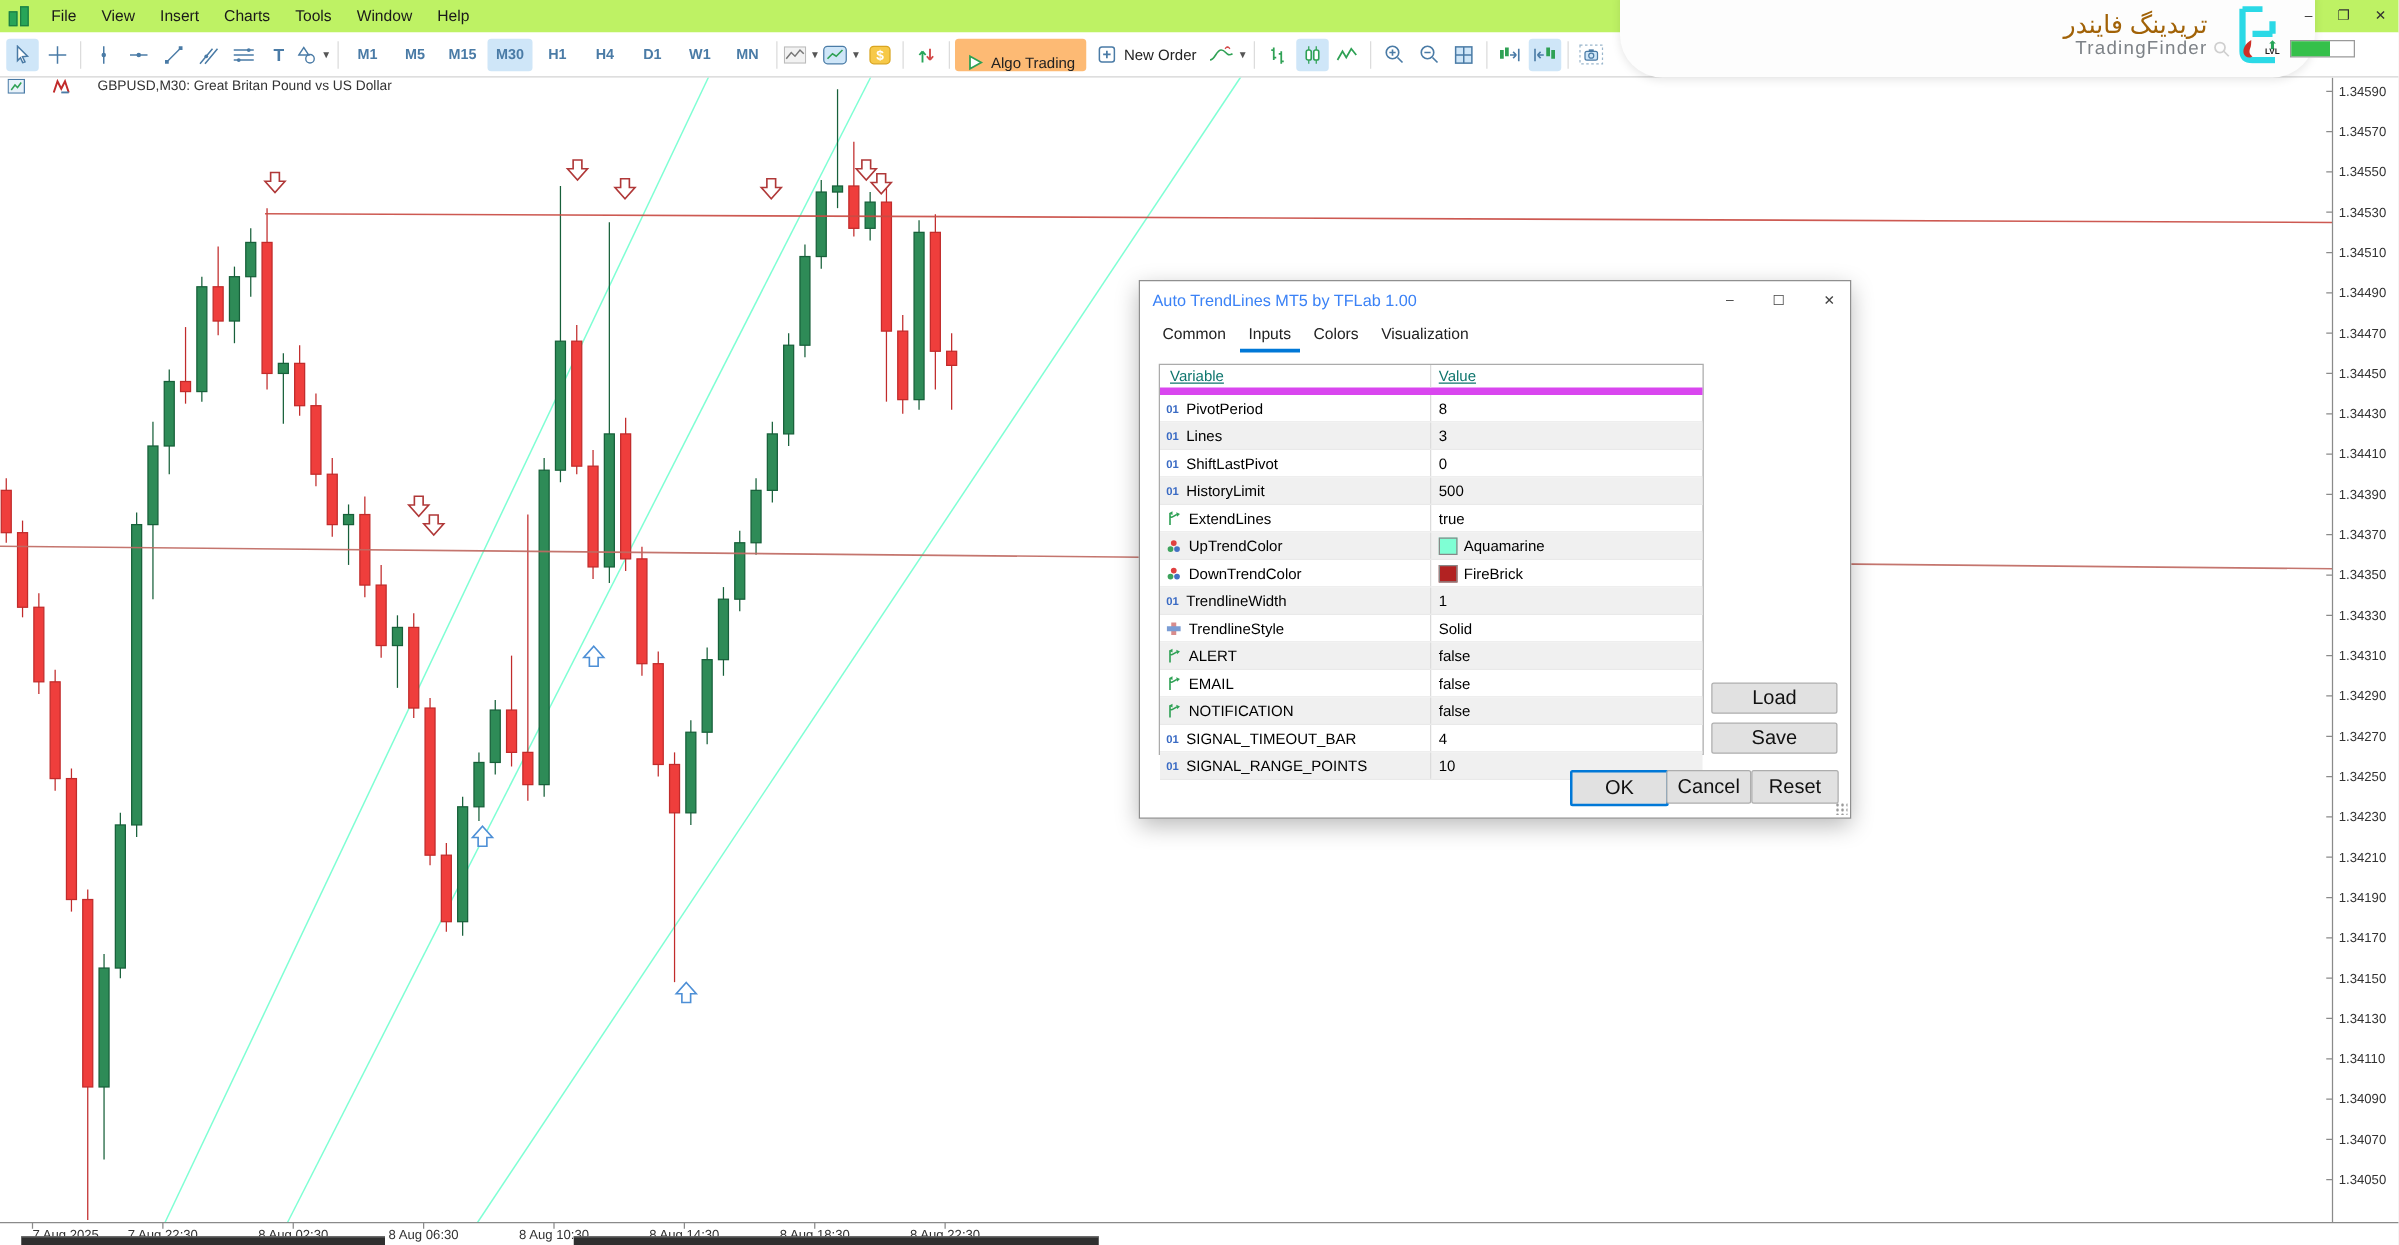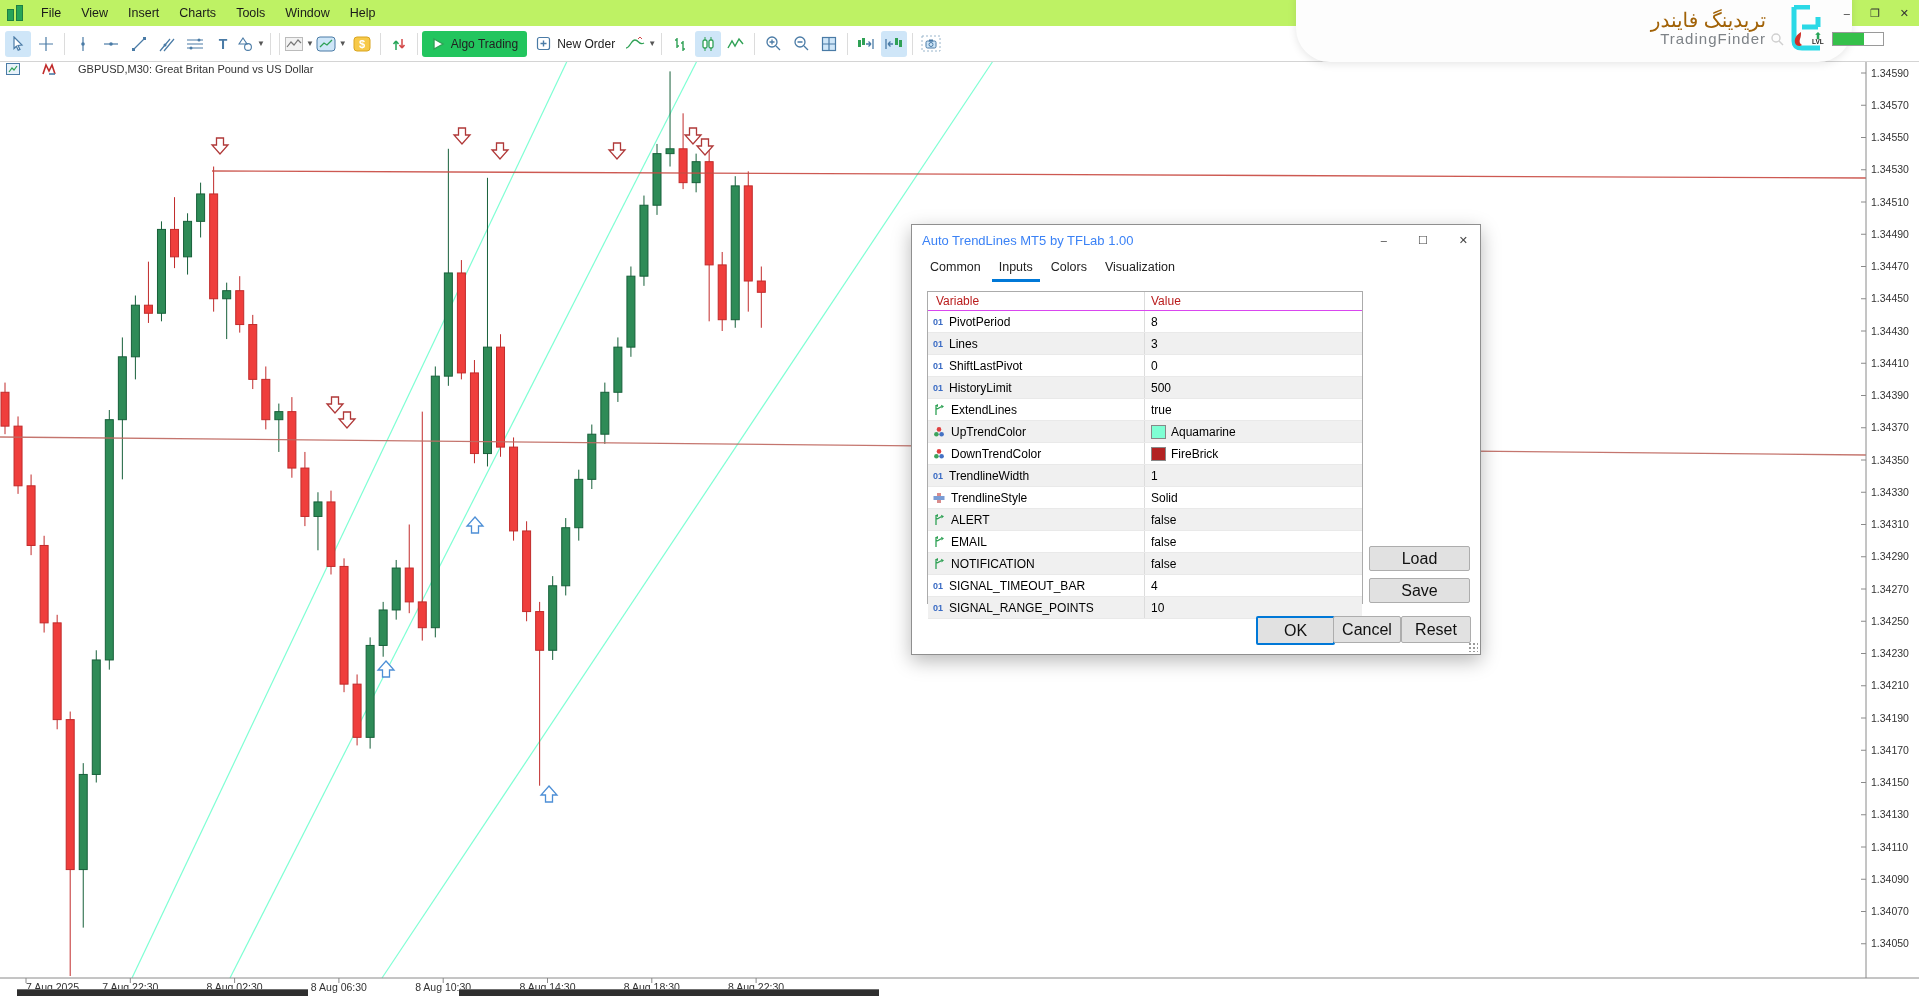--- a/index.html
+++ b/index.html
@@ -12,21 +12,21 @@
   #win-controls{position:absolute;right:10px;top:6px;display:flex;gap:20px;z-index:60;}
   #win-controls span{font-size:11px;color:#333;line-height:14px;}
   #toolbar{position:absolute;left:0;top:26px;width:100%;height:36px;background:#fff;border-bottom:1px solid #d4d4d4;display:flex;align-items:center;z-index:20;padding-left:4px;box-sizing:border-box;}
   .tgroup{display:flex;align-items:center;height:28px;}
   .tsep{width:1px;height:22px;background:#dcdcdc;margin:0 4px;}
   .tbtn{min-width:26px;height:26px;display:flex;align-items:center;justify-content:center;border-radius:3px;margin:0 1px;font-size:11.5px;font-weight:bold;color:#4a7ba6;cursor:default;}
   .tbtn.sel{background:#cfe6f8;}
   .tbtn svg{display:block;}
   .tf{padding:0 5px;}
   .lbl-btn{display:flex;align-items:center;gap:6px;padding:0 9px;height:26px;border-radius:3px;font-size:12px;font-weight:normal;color:#222;}
-  .lbl-btn.sel{background:#22c55e;}
+  .lbl-btn.sel{background:#fdba74;align-items:flex-end;}
   .dd{font-size:8px;color:#555;margin-left:3px;}
   
   #chart-title{position:absolute;left:6px;top:63px;display:flex;align-items:center;gap:22px;z-index:15;}
   #chart-title span{font-size:11px;color:#333;}
   
   #chart-layer{position:absolute;left:0;top:0;z-index:5;}
   
   #wm-card{position:absolute;left:1296px;top:-6px;width:556px;height:68px;background:#fdfdfd;border-radius:0 0 34px 34px;box-shadow:0 2px 8px rgba(0,0,0,0.10);z-index:40;display:flex;align-items:center;justify-content:flex-end;padding-right:28px;box-sizing:border-box;}
   #wm-text{text-align:right;margin-right:14px;}
   #wm-fa{font-size:20px;color:#a16207;line-height:20px;}
@@ -40,21 +40,21 @@
   #dialog{position:absolute;left:911px;top:224px;width:570px;height:431px;background:#fff;border:1px solid #8f8f8f;box-shadow:0 6px 18px rgba(0,0,0,0.28);z-index:50;box-sizing:border-box;}
   #dlg-titlebar{position:relative;height:30px;display:flex;align-items:center;}
   #dlg-title{font-size:13px;color:#3b82f6;margin-left:10px;}
   #dlg-winbtns{position:absolute;right:12px;top:0;height:30px;display:flex;align-items:center;gap:31px;}
   #dlg-winbtns span{font-size:11px;color:#444;}
   #dlg-tabs{display:flex;gap:4px;padding-left:11px;margin-top:2px;}
   .dlg-tab{font-size:12.5px;color:#222;padding:3px 7px 5px 7px;border-bottom:3px solid transparent;}
   .dlg-tab.active{border-bottom:3px solid #0078d7;}
   #dlg-table{position:absolute;left:15px;top:66px;width:436px;height:313px;border:1px solid #ababab;box-sizing:border-box;font-size:12px;color:#000;background:#fff;}
   .trow{display:flex;height:21px;align-items:center;border-bottom:1px solid #e9e9e9;}
-  .trow.head{height:18px;border-bottom:1px solid #d946ef;color:#b91c1c;}
+  .trow.head{height:18px;border-bottom:6px solid #d946ef;color:#0f766e;text-decoration:underline;}
   .trow.alt{background:#f0f0f0;}
   .c-var{width:217px;display:flex;align-items:center;gap:6px;padding-left:5px;box-sizing:border-box;border-right:1px solid #dcdcdc;height:100%;}
   .c-val{flex:1;display:flex;align-items:center;gap:5px;padding-left:6px;height:100%;}
   .ic-num{color:#3a6bc4;font-size:9px;font-weight:bold;letter-spacing:0;}
   .swatch{width:13px;height:12px;border:1px solid #888;display:inline-block;}
   .dlg-btn{position:absolute;background:#e1e1e1;border:1px solid #adadad;font-size:16px;color:#111;display:flex;align-items:center;justify-content:center;border-radius:2px;}
   #btn-load{left:457px;top:321px;width:99px;height:23px;}
   #btn-save{left:457px;top:353px;width:99px;height:23px;}
   #btn-ok{left:344px;top:391px;width:75px;height:25px;border:2px solid #0078d7;}
   #btn-cancel{left:421px;top:391px;width:66px;height:25px;}
@@ -353,20 +353,31 @@
         </div>
       <div class="tbtn">
         <svg width="16" height="16" viewBox="0 0 16 16">
             <path d="M5,2 L9,8 H1 Z" fill="none" stroke="#4a7ba6" stroke-width="1.1"></path>
             <circle cx="10" cy="11" r="3.4" fill="none" stroke="#4a7ba6" stroke-width="1.1"></circle>
           </svg>
         <span class="dd">▼</span>
       </div>
     </div>
     <div class="tsep"></div>
+    <div class="tgroup" id="tf-group">
+        <div class="tbtn tf">M1</div>
+        <div class="tbtn tf">M5</div>
+        <div class="tbtn tf">M15</div>
+        <div class="tbtn tf sel">M30</div>
+        <div class="tbtn tf">H1</div>
+        <div class="tbtn tf">H4</div>
+        <div class="tbtn tf">D1</div>
+        <div class="tbtn tf">W1</div>
+        <div class="tbtn tf">MN</div>
+      </div>
     <div class="tsep"></div>
     <div class="tgroup">
       <div class="tbtn">
         <svg width="18" height="14" viewBox="0 0 18 14">
             <rect x="0.5" y="0.5" width="17" height="13" fill="#f2f2f2" stroke="#bbb"></rect>
             <path d="M2,10 L6,5 L9,8 L13,3 L16,6" stroke="#777" stroke-width="1.2" fill="none"></path>
           </svg>
         <span class="dd">▼</span>
       </div>
       <div class="tbtn">

